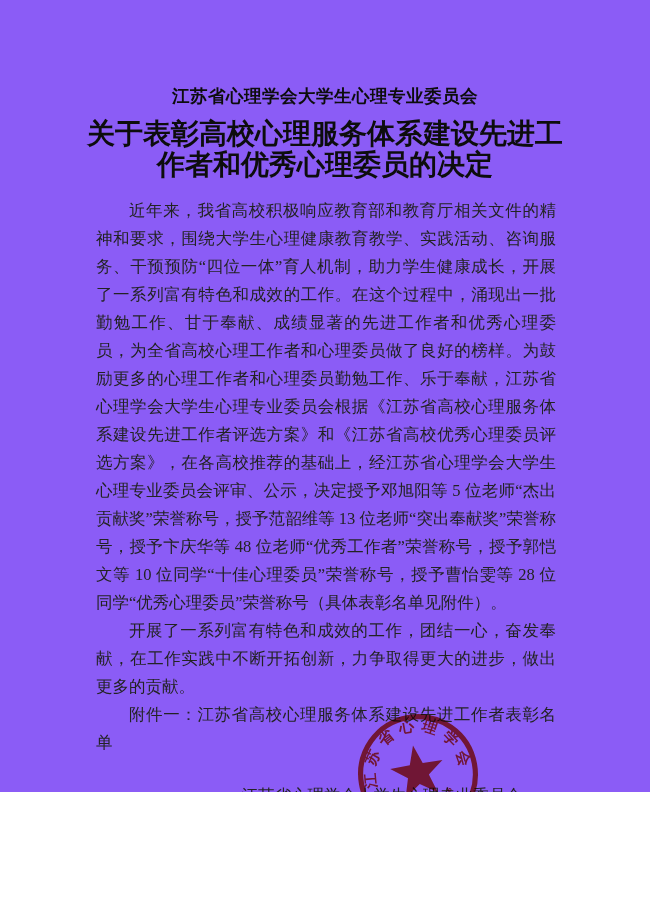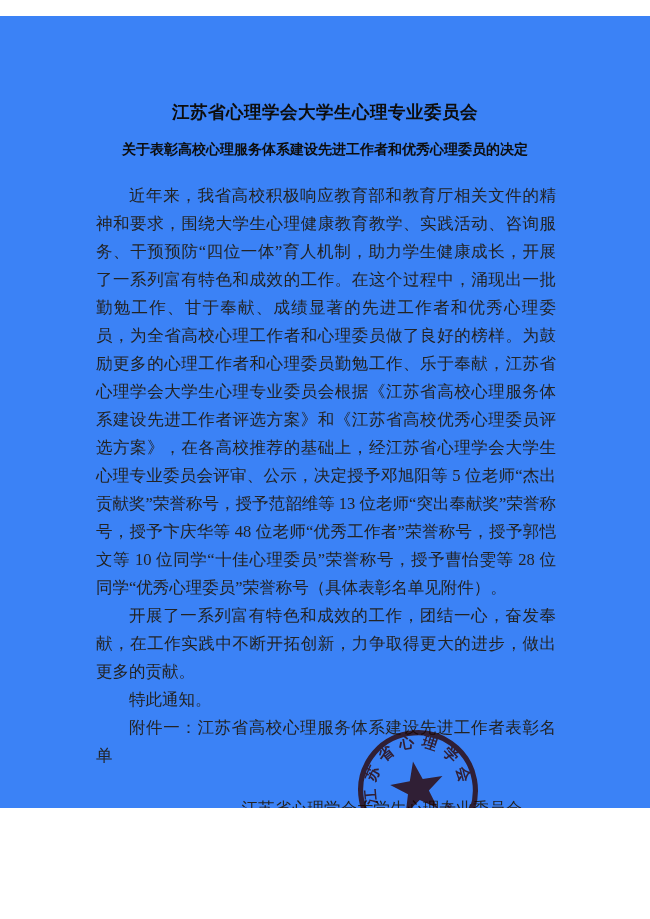--- a/index.html
+++ b/index.html
@@ -1,39 +1,39 @@
 <!DOCTYPE html>
 <html lang="zh"><head>
 <meta charset="utf-8">
 <style>
   html,body { margin:0; padding:0; background:#ffffff; }
   .page {
     position:relative;
     width:650px; height:792px;
-    margin:16px auto;
-    background:#3b82f6;
+    margin:0 auto;
+    background:#8b5cf6;
     font-family:"Liberation Serif","DejaVu Serif",serif;
     color:#1c1c1c;
     box-sizing:border-box;
     padding-top:84px;
     overflow:hidden;
   }
   .org-title {
     margin:0;
     text-align:center;
     font-size:17.5px;
     font-weight:bold;
     letter-spacing:0.5px;
     color:#0d0d0d;
   }
   .doc-title {
     width:480px;
     margin:10px auto 0 auto;
     text-align:center;
-    font-size:14px;
+    font-size:28px;
     line-height:31px;
     font-weight:bold;
     color:#0d0d0d;
   }
   .content {
     width:460px;
     margin:17px 94px 0 96px;
     font-size:16.5px;
     line-height:28px;
     text-align:justify;
@@ -63,21 +63,20 @@
 
 <div class="page">
 
   <h1 class="org-title">江苏省心理学会大学生心理专业委员会</h1>
 
   <h2 class="doc-title">关于表彰高校心理服务体系建设先进工作者和优秀心理委员的决定</h2>
 
   <div class="content">
     <p>近年来，我省高校积极响应教育部和教育厅相关文件的精神和要求，围绕大学生心理健康教育教学、实践活动、咨询服务、干预预防“四位一体”育人机制，助力学生健康成长，开展了一系列富有特色和成效的工作。在这个过程中，涌现出一批勤勉工作、甘于奉献、成绩显著的先进工作者和优秀心理委员，为全省高校心理工作者和心理委员做了良好的榜样。为鼓励更多的心理工作者和心理委员勤勉工作、乐于奉献，江苏省心理学会大学生心理专业委员会根据《江苏省高校心理服务体系建设先进工作者评选方案》和《江苏省高校优秀心理委员评选方案》，在各高校推荐的基础上，经江苏省心理学会大学生心理专业委员会评审、公示，决定授予邓旭阳等 5 位老师“杰出贡献奖”荣誉称号，授予范韶维等 13 位老师“突出奉献奖”荣誉称号，授予卞庆华等 48 位老师“优秀工作者”荣誉称号，授予郭恺文等 10 位同学“十佳心理委员”荣誉称号，授予曹怡雯等 28 位同学“优秀心理委员”荣誉称号（具体表彰名单见附件）。</p>
     <p>开展了一系列富有特色和成效的工作，团结一心，奋发奉献，在工作实践中不断开拓创新，力争取得更大的进步，做出更多的贡献。</p>
-    <p>特此通知。</p>
     <p>附件一：江苏省高校心理服务体系建设先进工作者表彰名单</p>
   </div>
 
   <div class="signature-block">
     <div class="sig-org">江苏省心理学会大学生心理专业委员会</div>
 
   </div>
 
   <svg class="seal" viewBox="0 0 120 120" xmlns="http://www.w3.org/2000/svg">
     <defs>

